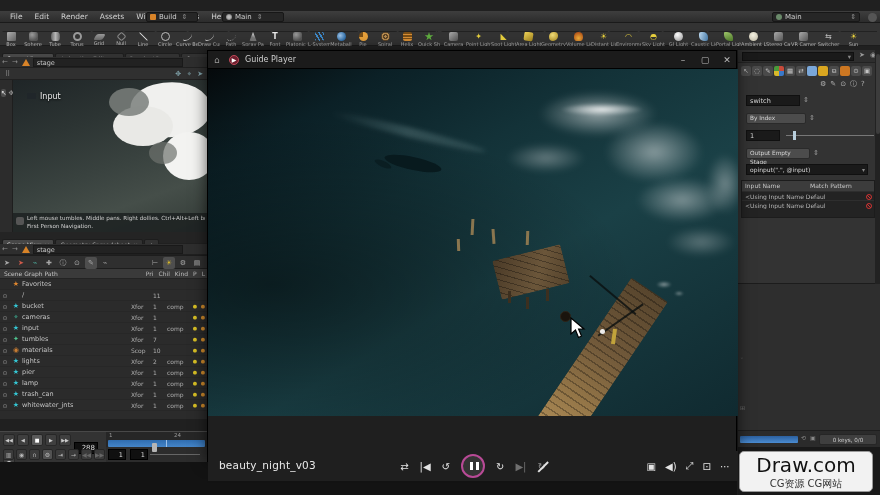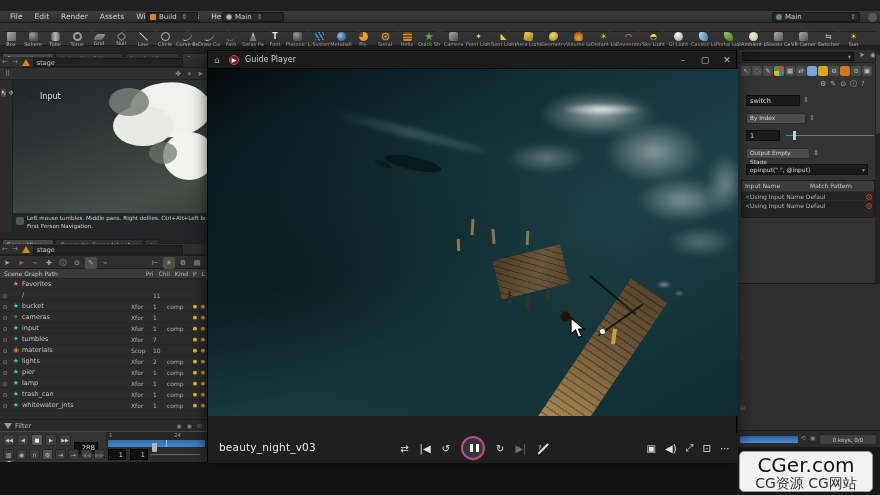--- a/index.html
+++ b/index.html
@@ -107,21 +107,21 @@
   .mptitle{position:absolute;left:0;top:0;width:100%;height:18px;background:#1b1b1b;border-bottom:1px solid #000;color:#cfcfcf;font-size:8px;line-height:18px;}
   .mpappicon{position:absolute;left:21px;top:4px;width:10px;height:10px;border-radius:50%;background:#6e1f2e;border:1px solid #c14a5a;color:#fff;font-size:6px;line-height:8px;text-align:center;}
   .winbtn{position:absolute;top:0;width:18px;text-align:center;color:#bbb;font-size:9px;line-height:18px;}
   .mpvideo{position:absolute;left:0;top:18px;width:530px;height:347px;overflow:hidden;background:linear-gradient(150deg,#05090b 0%,#0b2026 16%,#133238 36%,#1a4046 58%,#143339 82%,#102a30 100%);}
   .foam{position:absolute;border-radius:50%;background:radial-gradient(ellipse,rgba(255,255,255,.95),rgba(255,255,255,0) 70%);filter:blur(3px);}
   .post{position:absolute;width:2.5px;background:#8a764f;}
   .mptimeline{position:absolute;left:0;top:365px;width:530px;height:17px;background:#1f1f1f;color:#b9b9b9;font-size:6.5px;}
   .mptrack{position:absolute;left:39px;right:45px;top:7px;height:3px;background:#555;border-radius:2px;}
   .mpfill{position:absolute;left:0;top:0;height:3px;background:#e0622a;border-radius:2px;}
   .mpknob{position:absolute;top:-3px;width:9px;height:9px;border-radius:50%;background:#e0622a;border:1px solid #1a1a1a;}
-  .mpcontrols{position:absolute;left:0;top:382px;width:530px;height:30px;background:#1f1f1f;}
+  .mpcontrols{position:absolute;left:0;top:400px;width:530px;height:30px;background:#1f1f1f;}
   .clipname{position:absolute;left:11px;top:8px;color:#e9e9e9;font-size:10.5px;letter-spacing:.2px;}
   .cc{position:absolute;left:0;top:0;width:100%;height:30px;display:flex;justify-content:center;align-items:center;gap:11px;}
   .mci{color:#e3e3e3;font-size:10px;position:relative;}
   .mci.dim{color:#6f6f6f;}
   .mci .slash{position:absolute;left:-1px;top:5px;width:14px;height:1.5px;background:#e3e3e3;transform:rotate(-45deg);}
   .pausebtn{width:24px;height:24px;border-radius:50%;border:2px solid #b84a96;background:#343434;position:relative;}
   .pausebtn i{position:absolute;top:6px;width:2.5px;height:8px;background:#fff;}
   .rc{position:absolute;right:8px;top:0;height:30px;display:flex;align-items:center;gap:9px;color:#cfcfcf;font-size:9px;}
   
   .rpane{position:absolute;left:737px;top:50px;width:143px;height:445px;background:#333;border-left:1px solid #1c1c1c;}
@@ -134,21 +134,21 @@
   .pticon.box{background:#cc7722;}
   .gbtn{position:absolute;background:#4c4c4c;border:1px solid #2a2a2a;border-radius:2px;color:#d6d6d6;font-size:5.8px;line-height:9px;padding-left:3px;}
   .spin2{position:absolute;color:#9a9a9a;font-size:7px;}
   .ptable{position:absolute;left:3px;width:134px;border:1px solid #1c1c1c;background:#232323;}
   .pthead{height:10px;background:#3c3c3c;color:#c9c9c9;font-size:6px;line-height:10px;position:relative;}
   .ptrow{height:9px;border-top:1px solid #2e2e2e;color:#b5b5b5;font-size:6px;line-height:9px;position:relative;padding-left:3px;white-space:nowrap;overflow:hidden;}
   .noicon{position:absolute;right:2px;top:1.5px;width:6px;height:6px;border:1px solid #c33;border-radius:50%;background:linear-gradient(45deg,transparent 44%,#c33 46%,#c33 54%,transparent 56%);}
   .chbtn{position:absolute;background:#3f3f3f;border:1px solid #262626;border-radius:2px;color:#ccc;font-size:5.6px;line-height:10px;text-align:center;}
   .watermark{position:absolute;left:739px;top:451px;width:134px;height:41px;background:#f2f2f2;border:1px solid #9a9a9a;border-radius:5px;text-align:center;z-index:30;}
   .wm1{font-size:20px;line-height:24px;color:#111;margin-top:1px;}
-  .wm2{font-size:14px;line-height:13px;color:#333;}
+  .wm2{font-size:10px;line-height:13px;color:#333;}
   .cursor-svg{position:absolute;z-index:5;}
 </style>
 </head>
 <body>
 
 <div id="root">
 
 
   <div class="menubar">
     <div id="menus" style="float:left;margin-left:4px;">
@@ -501,25 +501,20 @@
           <span>whitewater_jnts</span>
           <span class="typ">Xfor</span>
           <span class="chl">1</span>
           <span class="knd">comp</span>
           <span class="dot y1">●</span>
           <span class="dot y2">●</span>
         </div>
       </div>
   </div>
 
-  <div class="filterrow">
-    <span class="funnel"></span>
-    <span>Filter</span>
-    <span id="filter-right" style="float:right;margin-right:5px;color:#8a8a8a;font-size:6px;"><span style="margin-left: 5px;">◉</span><span style="margin-left: 5px;">◉</span><span style="margin-left: 5px;">⊙</span></span>
-  </div>
 
   <div class="playbar">
     <div style="position:absolute;left:2px;top:0;width:104px;height:16px;" id="transport">
         <span class="pbtn">◀◀</span>
         <span class="pbtn">◀</span>
         <span class="pbtn active">■</span>
         <span class="pbtn">▶</span>
         <span class="pbtn">▶▶</span>
         <span class="framefield">288</span>
         <span class="pbtn">◀▶</span>
@@ -693,17 +688,17 @@
           <span class="mci">▣</span>
           <span class="mci">◀)</span>
           <span class="mci">⤢</span>
           <span class="mci">⊡</span>
           <span class="mci">⋯</span>
         </div>
     </div>
   </div>
 
   <div class="watermark">
-    <div class="wm1">CGer.com</div>
+    <div class="wm1">Draw.com</div>
     <div class="wm2">CG资源 CG网站</div>
   </div>
 
 </div>
 
 </body></html>

